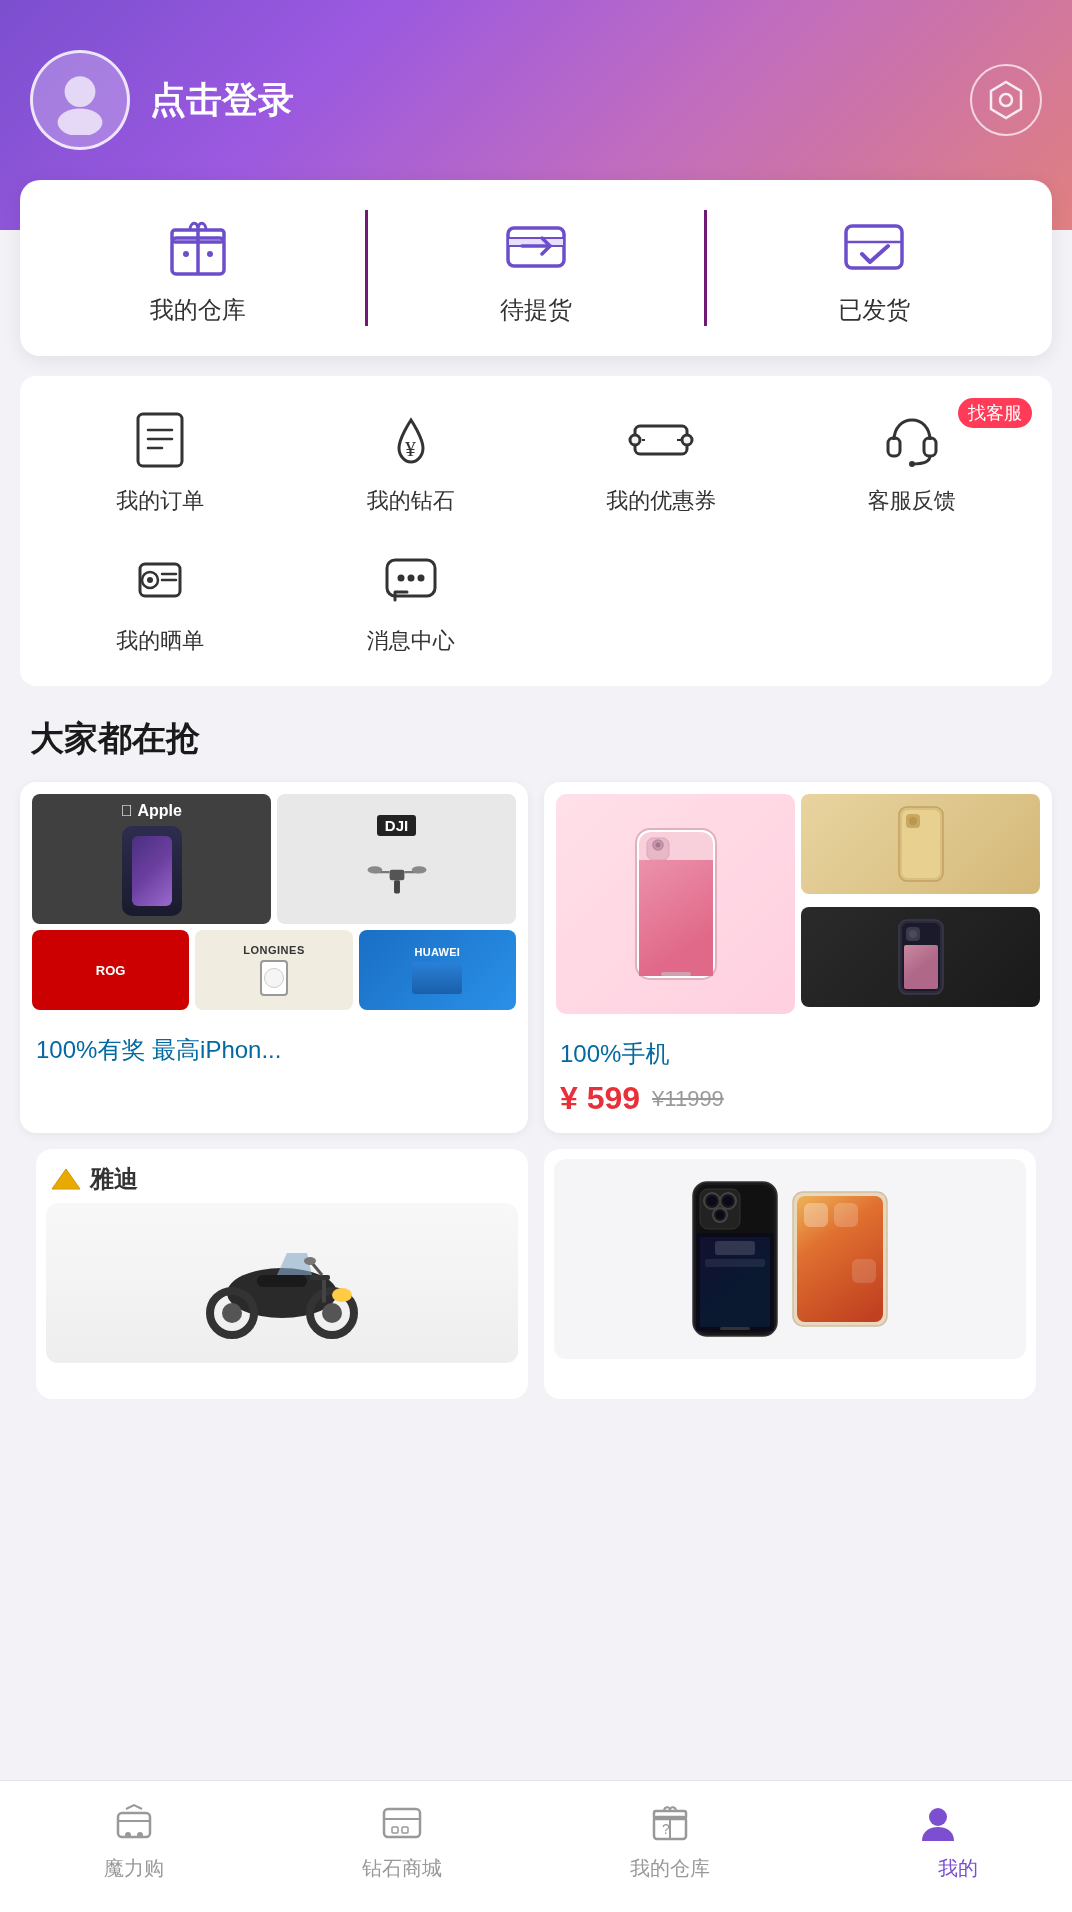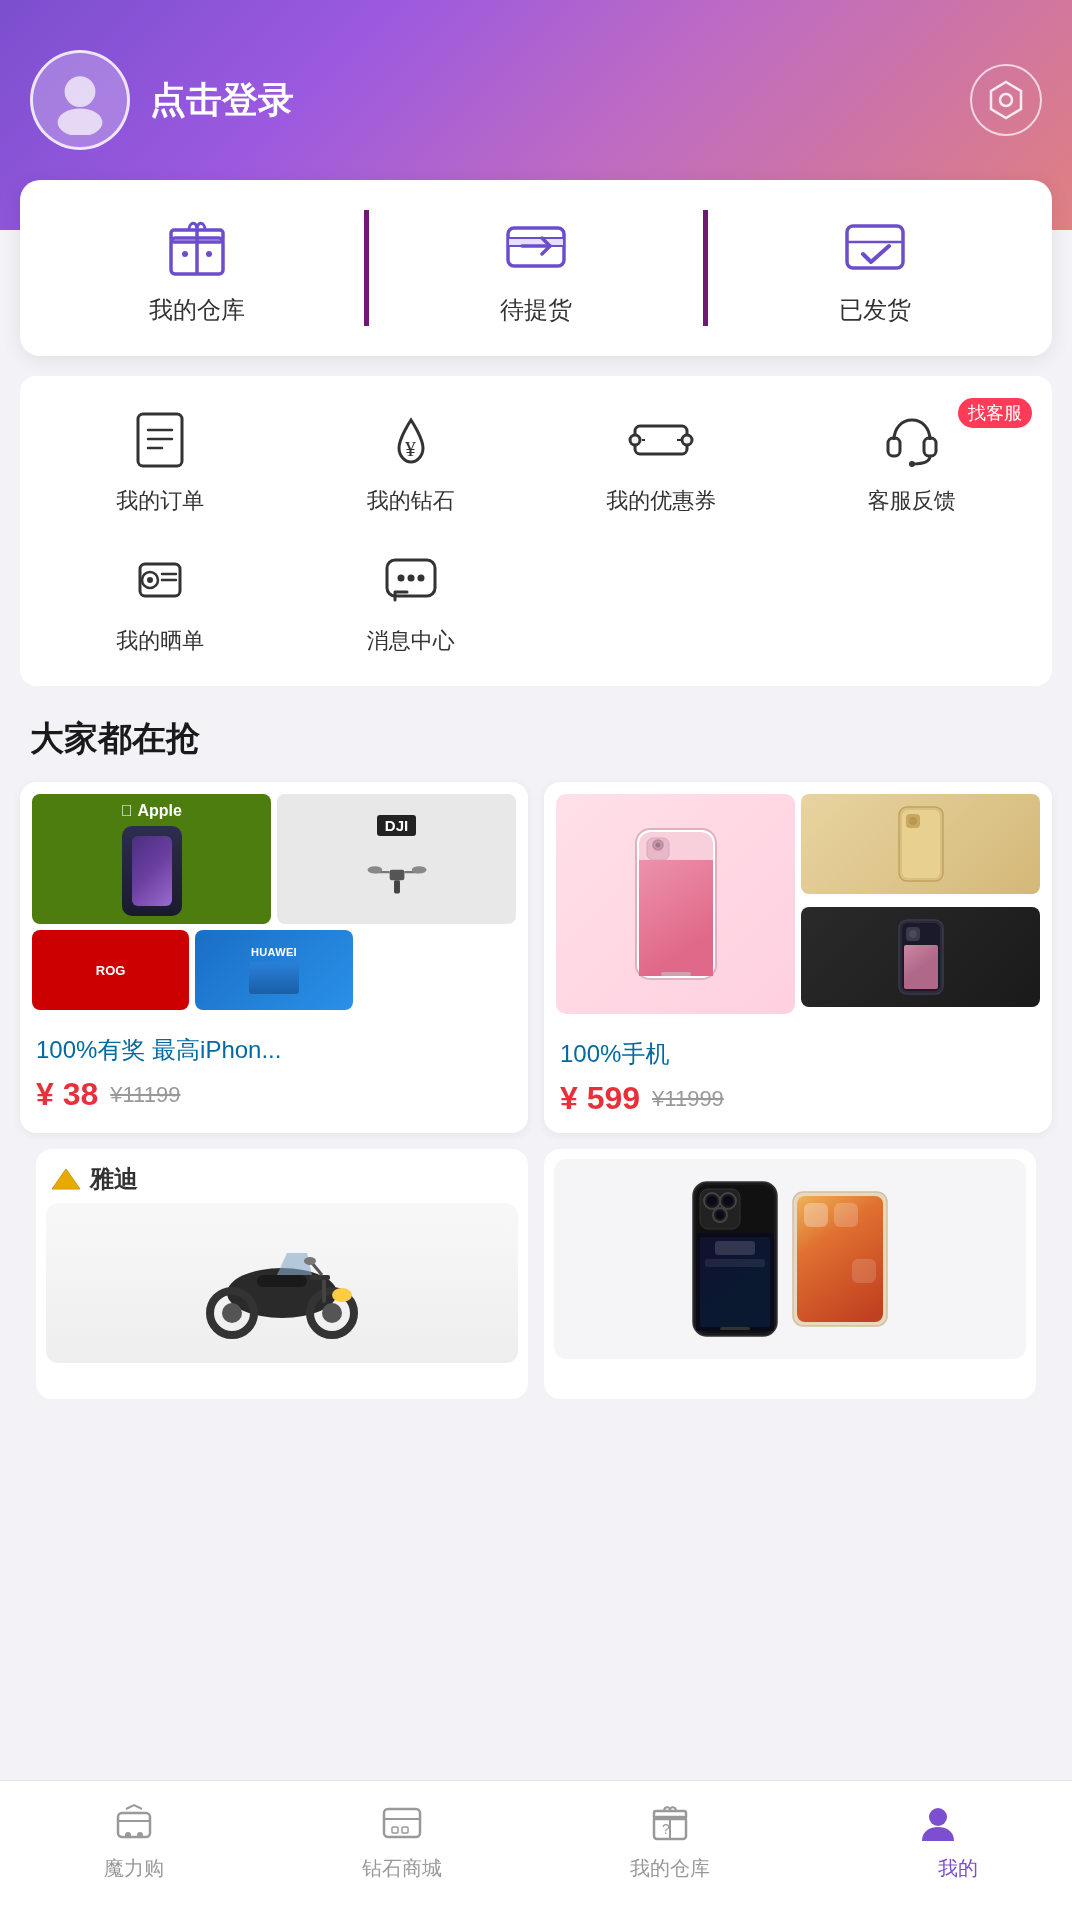--- a/index.html
+++ b/index.html
@@ -76,21 +76,21 @@
     }
     .warehouse-item {
       display: flex;
       flex-direction: column;
       align-items: center;
       gap: 12px;
       flex: 1;
       cursor: pointer;
     }
     .warehouse-item + .warehouse-item {
-      border-left: 5px solid #701a75;
+      border-left: 3px solid #701a75;
     }
     .wh-icon {
       width: 72px;
       height: 72px;
     }
     .wh-label {
       font-size: 24px;
       color: #333;
     }
 
@@ -192,21 +192,21 @@
       color: #999;
     }
     .collage-img.tall {
       height: 130px;
     }
     .collage-img.short {
       height: 80px;
     }
 
     
-    .img-apple { background: #4d7c0f; }
+    .img-apple { background: #404040; }
     .img-dji { background: #e8e8e8; }
     .img-rog { background: #cc0000; }
     .img-longines { background: #f5f5f5; }
     .img-huawei { background: #1a6fc4; }
 
     
     .product-right-collage {
       padding: 12px;
       display: grid;
       grid-template-columns: 1fr 1fr;
@@ -522,32 +522,35 @@
             </svg>
           </div>
         </div>
 
         <div class="collage-bottom">
           <div class="collage-img short img-rog" style="display:flex; align-items:center; justify-content:center; gap:3px; padding:5px;">
             <div style="background:#cc0000; width:100%; height:100%; border-radius:6px; display:flex; align-items:center; justify-content:center;">
               <span style="color:white; font-size:13px; font-weight:900;">ROG</span>
             </div>
           </div>
+          <div class="collage-img short img-longines" style="display:flex; flex-direction:column; align-items:center; justify-content:center; padding:4px; background:#f0ece0;">
+            <span style="font-size:11px; font-weight:600; color:#333; letter-spacing:0.5px;">LONGINES</span>
+
+            <div style="width:28px; height:36px; border:2px solid #999; border-radius:4px; margin-top:4px; background:white; display:flex; align-items:center; justify-content:center;">
+              <div style="width:20px; height:20px; border-radius:50%; border:1.5px solid #ccc; background:#f5f5f5;"></div>
+            </div>
+          </div>
           <div class="collage-img short img-huawei" style="display:flex; flex-direction:column; align-items:center; justify-content:center; background: linear-gradient(135deg, #1a6fc4, #2a90e8);">
             <span style="color:white; font-size:11px; font-weight:700; letter-spacing:0.3px;">HUAWEI</span>
             <div style="width:50px; height:32px; background: linear-gradient(180deg, #2a80d8, #1a5fa8); margin-top:4px; border-radius:3px;"></div>
           </div>
         </div>
       </div>
       <div class="product-info">
         <div class="product-name">100%有奖 最高iPhon...</div>
-        <div class="price-row">
-          <span class="price-current">¥ 38</span>
-          <span class="price-original">¥11199</span>
-        </div>
       </div>
     </div>
 
     <div class="product-card">
       <div class="product-right-collage">
 
         <div class="pink-phone-area">
           <svg width="90" height="160" viewBox="0 0 90 160" fill="none">
             <rect x="5" y="5" width="80" height="150" rx="14" fill="white" stroke="#e0b0c0" stroke-width="2"></rect>
             <rect x="8" y="8" width="74" height="144" rx="12" fill="#f8d0dc"></rect>

